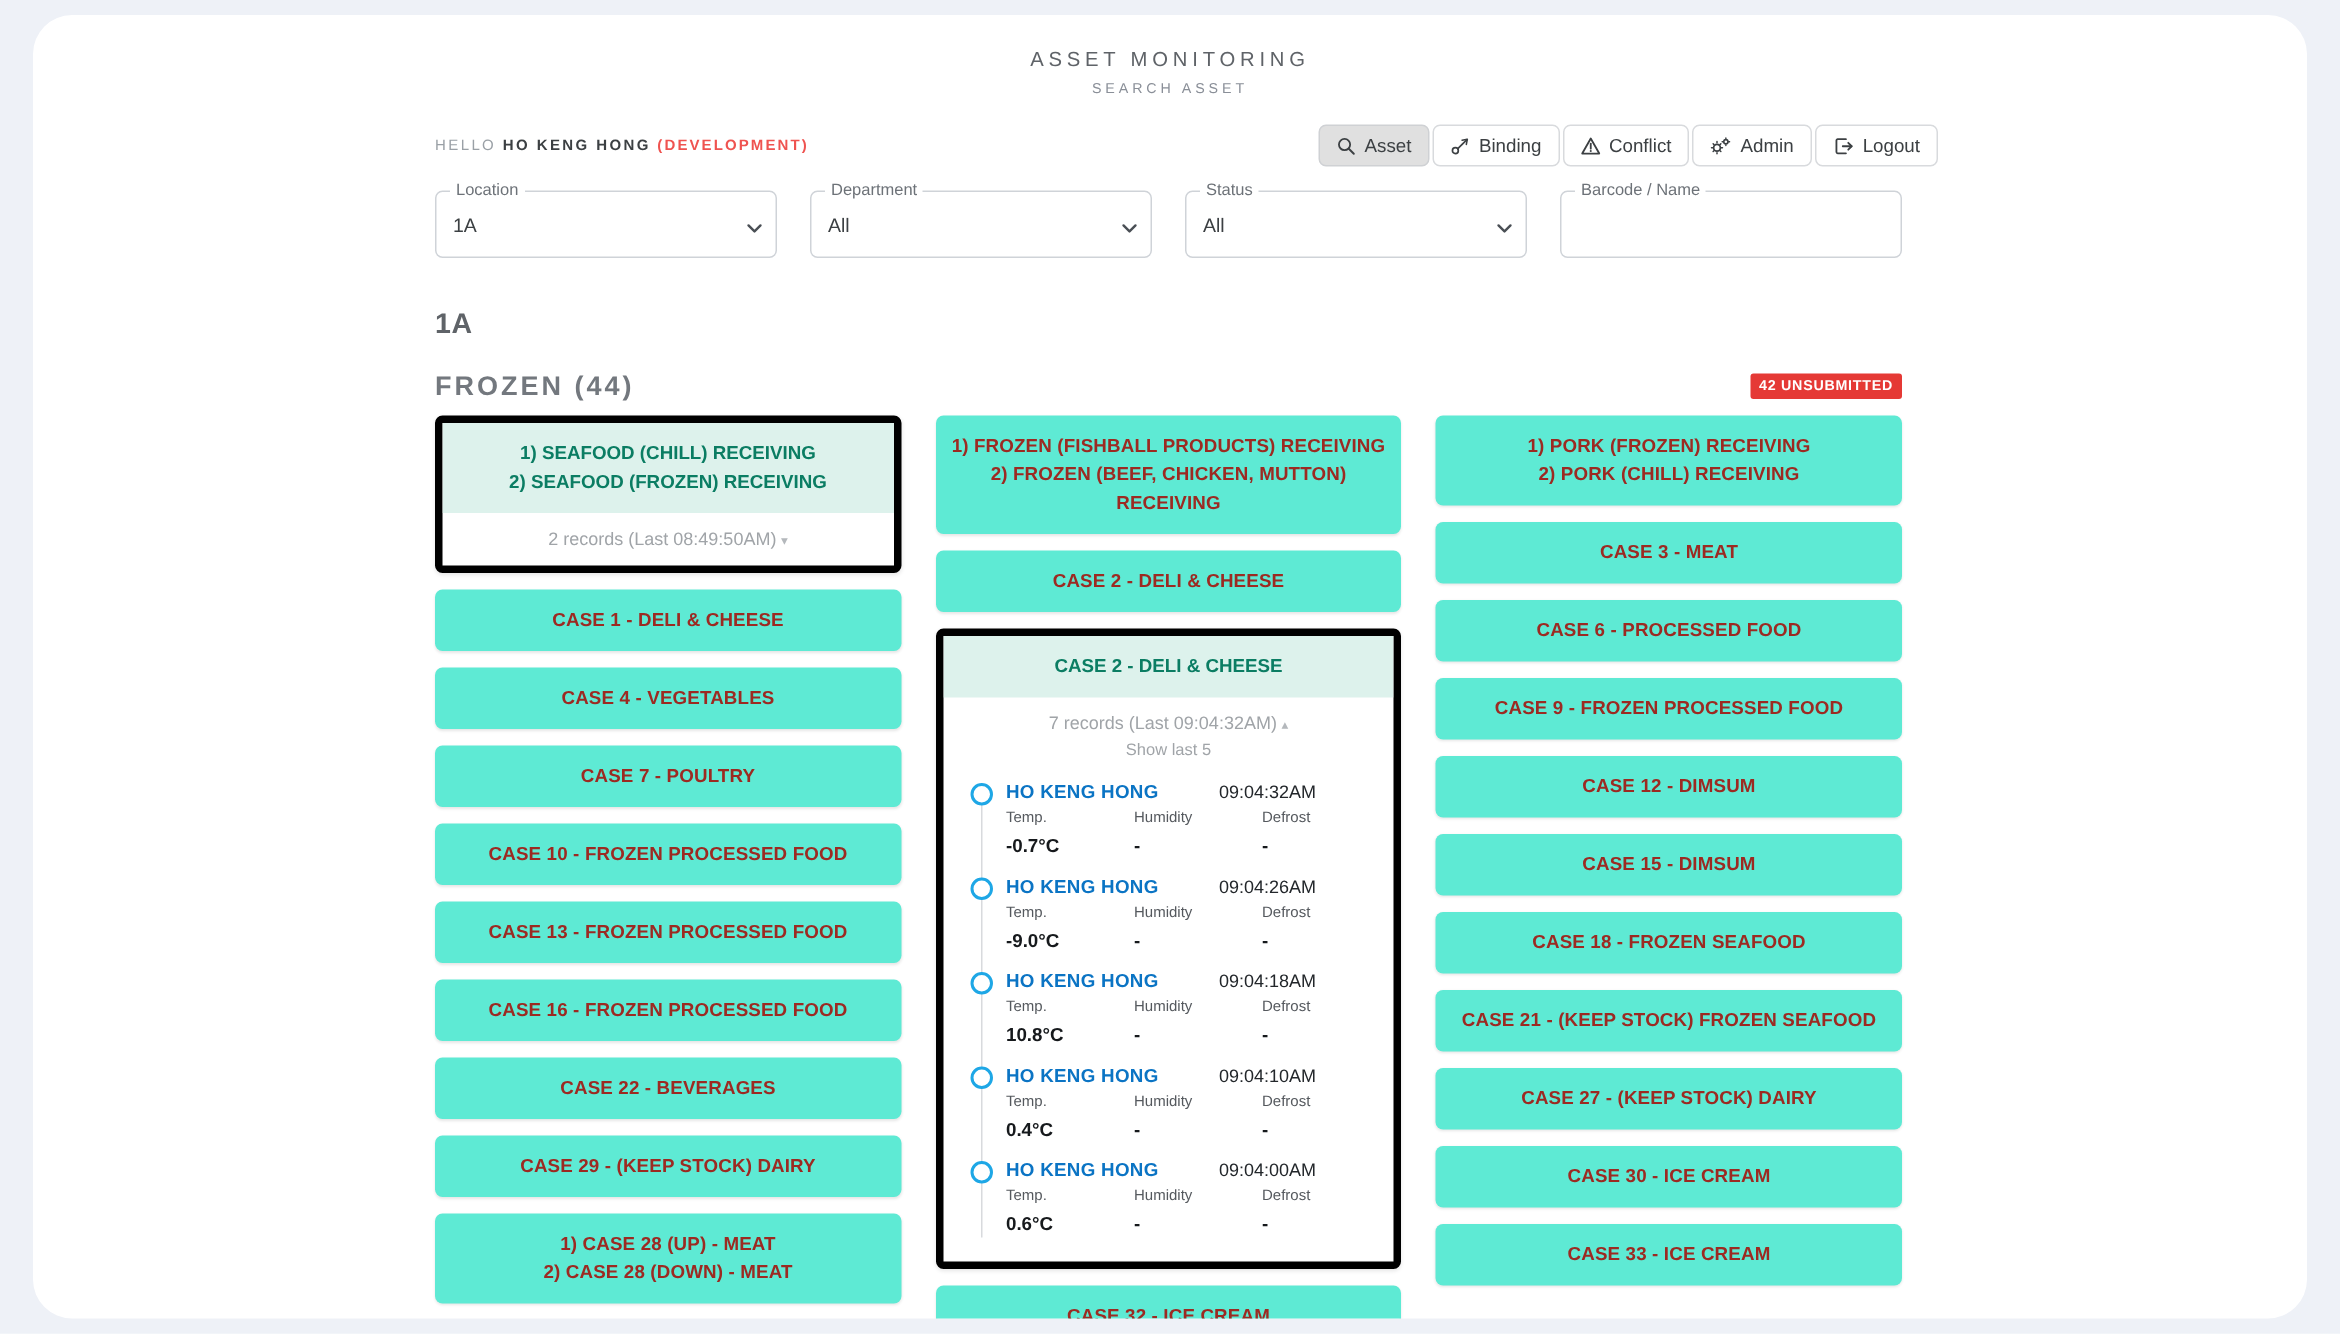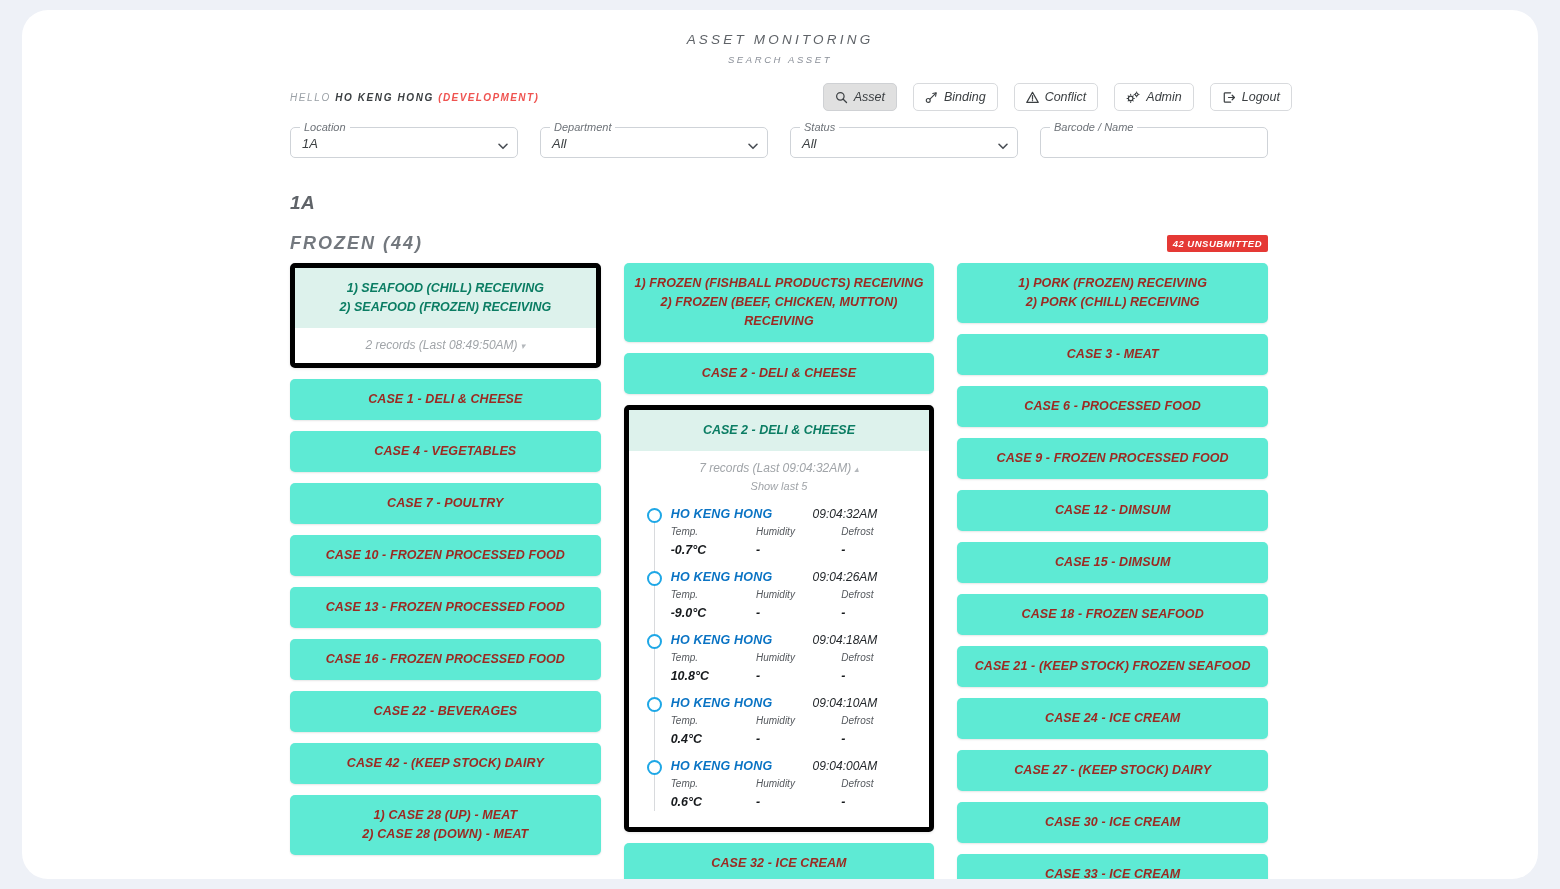--- a/index.html
+++ b/index.html
@@ -9,21 +9,20 @@
     font-family: "Liberation Sans", sans-serif;
     overflow: hidden;
   }
   .app-frame {
     position: absolute;
     left: 22px; top: 10px;
     width: 1516px; height: 869px;
     background: #ffffff;
     border-radius: 26px;
     overflow: hidden;
-    font-style: italic;
   }
   .inner {
     position: absolute;
     left: 0; top: 0; right: 0; bottom: 0;
     padding: 0;
   }
 
   
   .app-title {
     text-align: center;
@@ -51,21 +50,21 @@
   }
   .greeting {
     font-size: 10px;
     letter-spacing: 1.6px;
     color: #9aa0a6;
     white-space: nowrap;
   }
   .greeting .uname { color: #3c4043; font-weight: bold; letter-spacing: 1.6px; }
   .greeting .env { color: #ef5350; font-weight: bold; letter-spacing: 1.4px; }
 
-  .navbtns { display: flex; gap: 16px; }
+  .navbtns { display: flex; gap: 2px; }
   .navbtn {
     display: flex; align-items: center; gap: 6px;
     height: 28px;
     padding: 0 11px;
     border: 1px solid #d8dadd;
     border-radius: 5px;
     background: #ffffff;
     font-size: 12.5px;
     color: #3c4043;
     cursor: pointer;
@@ -77,21 +76,21 @@
   
   .filters {
     margin-top: 16px;
     padding: 0 270px 0 268px;
     display: flex;
     gap: 22px;
   }
   .field {
     position: relative;
     flex: 1 1 0;
-    height: 31px;
+    height: 45px;
     border: 1px solid #cfd3d8;
     border-radius: 5px;
     background: #fff;
   }
   .field .legend {
     position: absolute;
     top: -7px; left: 9px;
     padding: 0 4px;
     background: #fff;
     font-size: 11px;
@@ -363,21 +362,21 @@
           <div class="case">
             <div>CASE 13 - FROZEN PROCESSED FOOD</div>
           </div>
           <div class="case">
             <div>CASE 16 - FROZEN PROCESSED FOOD</div>
           </div>
           <div class="case">
             <div>CASE 22 - BEVERAGES</div>
           </div>
           <div class="case">
-            <div>CASE 42 - (KEEP STOCK) DAIRY</div>
+            <div>CASE 29 - (KEEP STOCK) DAIRY</div>
           </div>
           <div class="case two-line">
             <div>1) CASE 28 (UP) - MEAT</div>
             <div>2) CASE 28 (DOWN) - MEAT</div>
           </div>
         </div>
         <div class="col">
           <div class="case two-line">
             <div>1) FROZEN (FISHBALL PRODUCTS) RECEIVING</div>
             <div>2) FROZEN (BEEF, CHICKEN, MUTTON) RECEIVING</div>
@@ -522,23 +521,20 @@
           <div class="case">
             <div>CASE 15 - DIMSUM</div>
           </div>
           <div class="case">
             <div>CASE 18 - FROZEN SEAFOOD</div>
           </div>
           <div class="case">
             <div>CASE 21 - (KEEP STOCK) FROZEN SEAFOOD</div>
           </div>
           <div class="case">
-            <div>CASE 24 - ICE CREAM</div>
-          </div>
-          <div class="case">
             <div>CASE 27 - (KEEP STOCK) DAIRY</div>
           </div>
           <div class="case">
             <div>CASE 30 - ICE CREAM</div>
           </div>
           <div class="case">
             <div>CASE 33 - ICE CREAM</div>
           </div>
         </div>
       </div>

